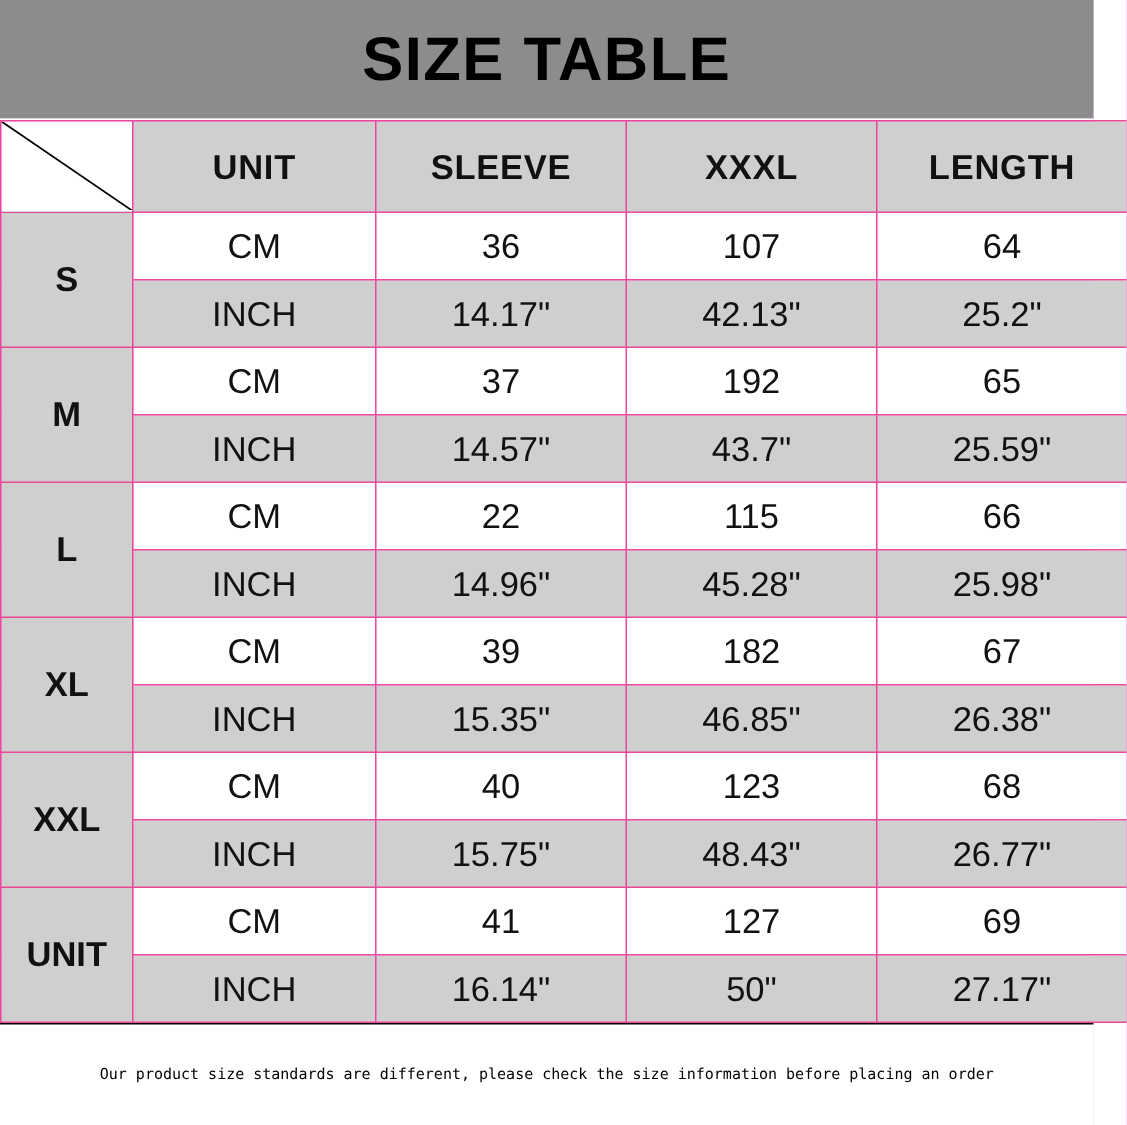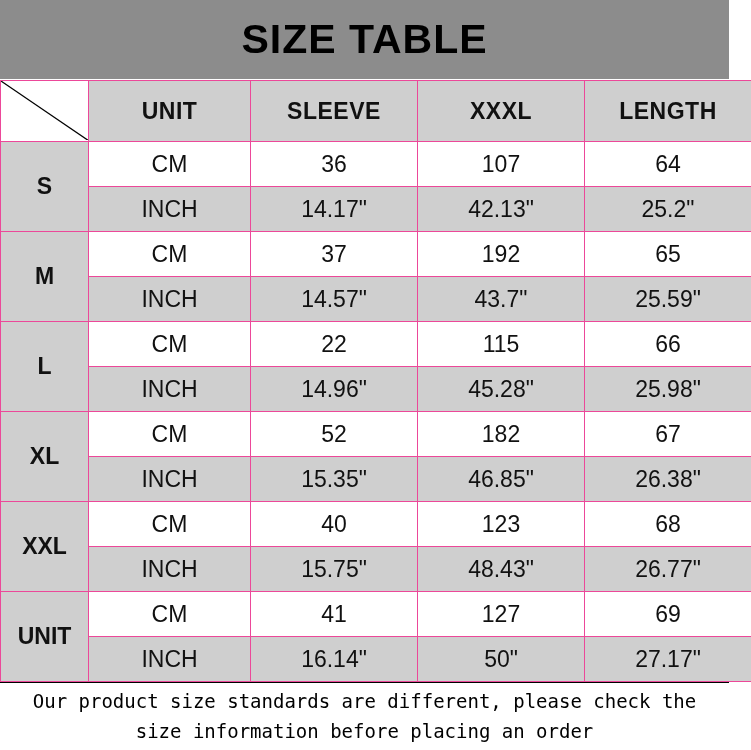--- a/index.html
+++ b/index.html
@@ -115,21 +115,21 @@
     border-top: 1px solid #000000;
     display: flex;
     align-items: center;
     justify-content: center;
     text-align: center;
     padding: 4px 6px 6px;
     box-sizing: border-box;
   }
   .footer-note .note-text {
     font-family: "DejaVu Sans Mono", monospace;
-    font-size: 19px;
+    font-size: 10px;
     line-height: 1.55;
     color: #000000;
     max-width: 735px;
   }
 </style>
 </head>
 <body>
 
 <div class="sheet">
 
@@ -198,21 +198,21 @@
         <tr>
           <td class="inch-cell unit-label">INCH</td>
           <td class="inch-cell value">14.96"</td>
           <td class="inch-cell value">45.28"</td>
           <td class="inch-cell value">25.98"</td>
         </tr>
 
         <tr>
           <td class="size-cell" rowspan="2">XL</td>
           <td class="cm-cell unit-label">CM</td>
-          <td class="cm-cell value">52</td>
+          <td class="cm-cell value">39</td>
           <td class="cm-cell value">182</td>
           <td class="cm-cell value">67</td>
         </tr>
         <tr>
           <td class="inch-cell unit-label">INCH</td>
           <td class="inch-cell value">15.35"</td>
           <td class="inch-cell value">46.85"</td>
           <td class="inch-cell value">26.38"</td>
         </tr>
 

